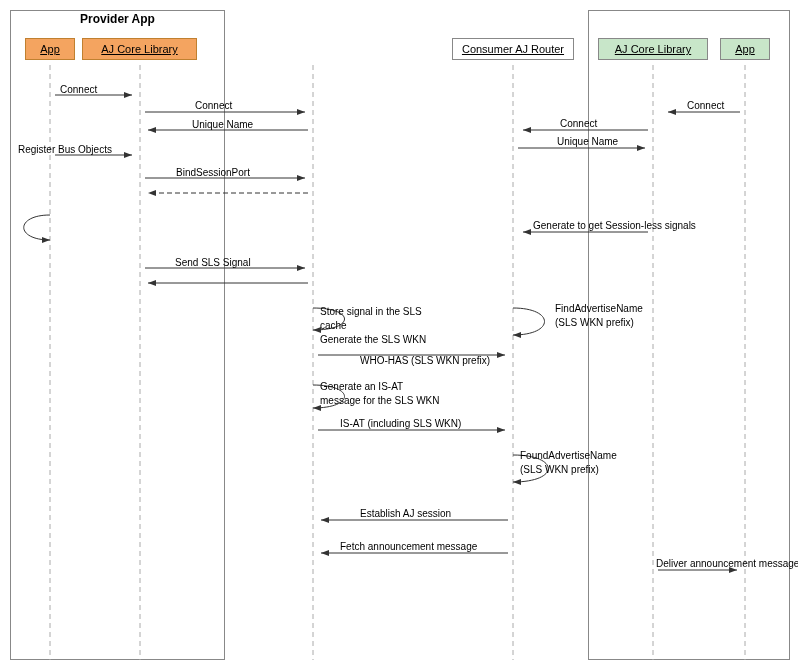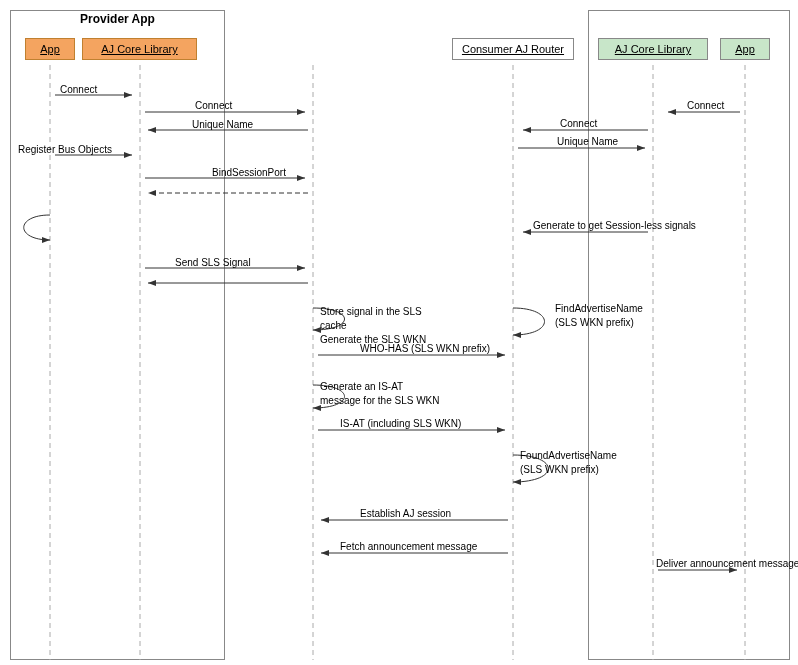--- a/index.html
+++ b/index.html
@@ -144,33 +144,33 @@
 
     <line x1="508" y1="553" x2="321" y2="553" stroke="#333" stroke-width="1" marker-end="url(#arrowhead)"></line>
 
     <line x1="658" y1="570" x2="737" y2="570" stroke="#333" stroke-width="1" marker-end="url(#arrowhead)"></line>
   </svg>
 
   <div class="arrow-label" style="left:60px; top:84px;">Connect</div>
   <div class="arrow-label" style="left:195px; top:100px;">Connect</div>
   <div class="arrow-label" style="left:192px; top:119px;">Unique Name</div>
   <div class="arrow-label" style="left:18px; top:144px;">Register Bus Objects</div>
-  <div class="arrow-label" style="left:176px; top:167px;margin-left:36px;">BindSessionPort</div>
+  <div class="arrow-label" style="left:176px; top:167px;">BindSessionPort</div>
 
   <div class="arrow-label" style="left:687px; top:100px;">Connect</div>
   <div class="arrow-label" style="left:560px; top:118px;">Connect</div>
   <div class="arrow-label" style="left:557px; top:136px;">Unique Name</div>
   <div class="arrow-label" style="left:533px; top:220px;">Generate to get Session-less signals</div>
 
 
   <div class="arrow-label" style="left:175px; top:257px;">Send SLS Signal</div>
 
   <div class="arrow-label" style="left:320px; top:305px; white-space:normal; width:130px; line-height:1.4;">Store signal in the SLS cache<br>Generate the SLS WKN</div>
 
-  <div class="arrow-label" style="left:360px; top:343px;text-align:center;">WHO-HAS (SLS WKN prefix)</div>
+  <div class="arrow-label" style="left:360px; top:355px;text-align:center;">WHO-HAS (SLS WKN prefix)</div>
 
   <div class="arrow-label" style="left:320px; top:380px; white-space:normal; width:130px; line-height:1.4;">Generate an IS-AT<br>message  for the SLS WKN</div>
 
   <div class="arrow-label" style="left:340px; top:418px;">IS-AT (including SLS WKN)</div>
 
   <div class="arrow-label" style="left:520px; top:302px; white-space:normal; width:110px; line-height:1.4;margin-left:35px;">FindAdvertiseName<br>(SLS WKN prefix)</div>
 
   <div class="arrow-label" style="left:520px; top:449px; white-space:normal; width:110px; line-height:1.4;">FoundAdvertiseName<br>(SLS WKN prefix)</div>
 
   <div class="arrow-label" style="left:360px; top:508px;">Establish AJ session</div>

